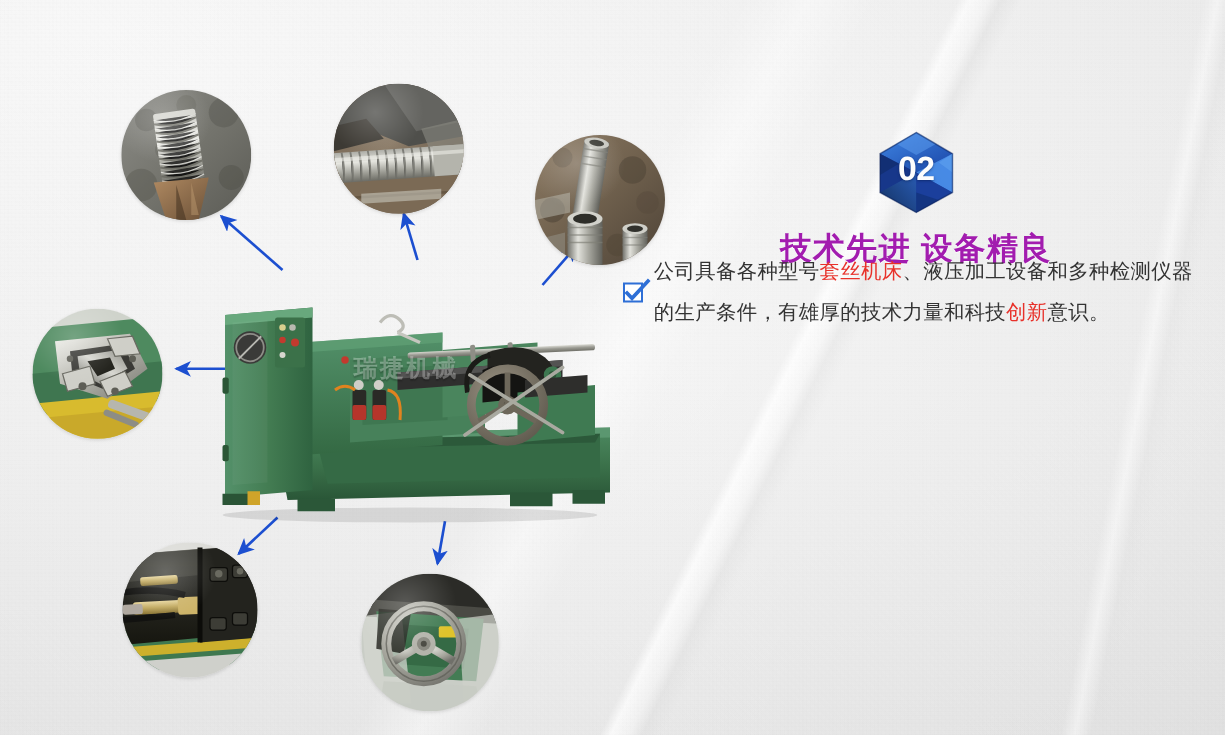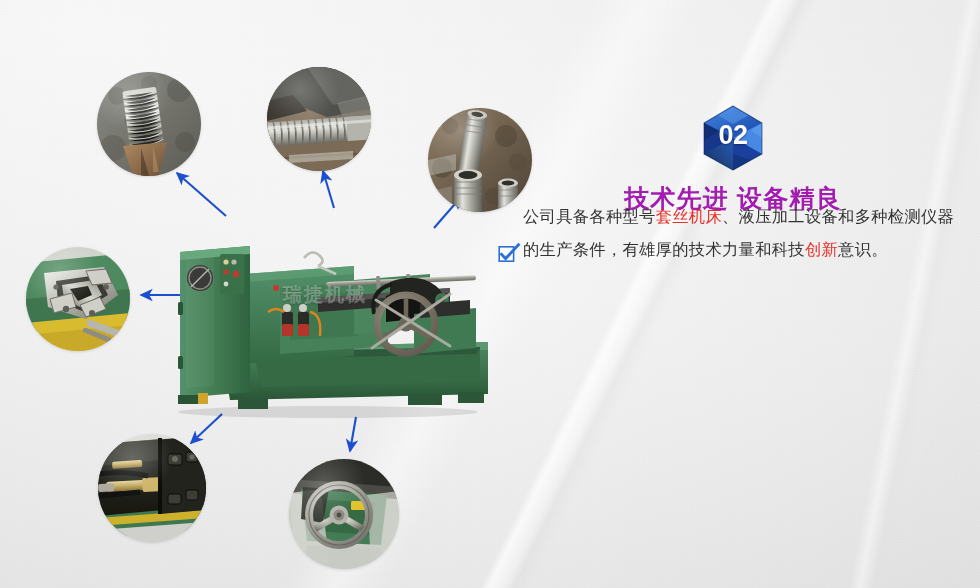--- a/index.html
+++ b/index.html
@@ -63,21 +63,21 @@
     z-index: 4;
     padding-bottom: 1px;
   }
   .section-title {
     font-size: 25px; font-weight: bold; color: #a21caf;
     letter-spacing: 1.2px; white-space: nowrap;
     text-shadow: 0 1px 0 rgba(255,255,255,.85);
   }
 
   .bullets { margin-top: 28px; }
-  .bullet { display: flex; align-items: flex-end; margin-bottom: 30px; }
+  .bullet { display: flex; align-items: center; margin-bottom: 30px; }
   .cbox { flex: 0 0 22px; width: 22px; height: 22px; margin-top: 3px; margin-right: 3px; position: relative; }
   .btext {
     font-size: 16.3px; line-height: 33px; color: #333333;
     letter-spacing: .3px;
     font-family: "DejaVu Sans", "Liberation Sans", sans-serif;
   }
   .btext .hl { color: #e8312a; }
 
   
   .machine { position: absolute; left: 158px; top: 196px; width: 335px; height: 222px; }

